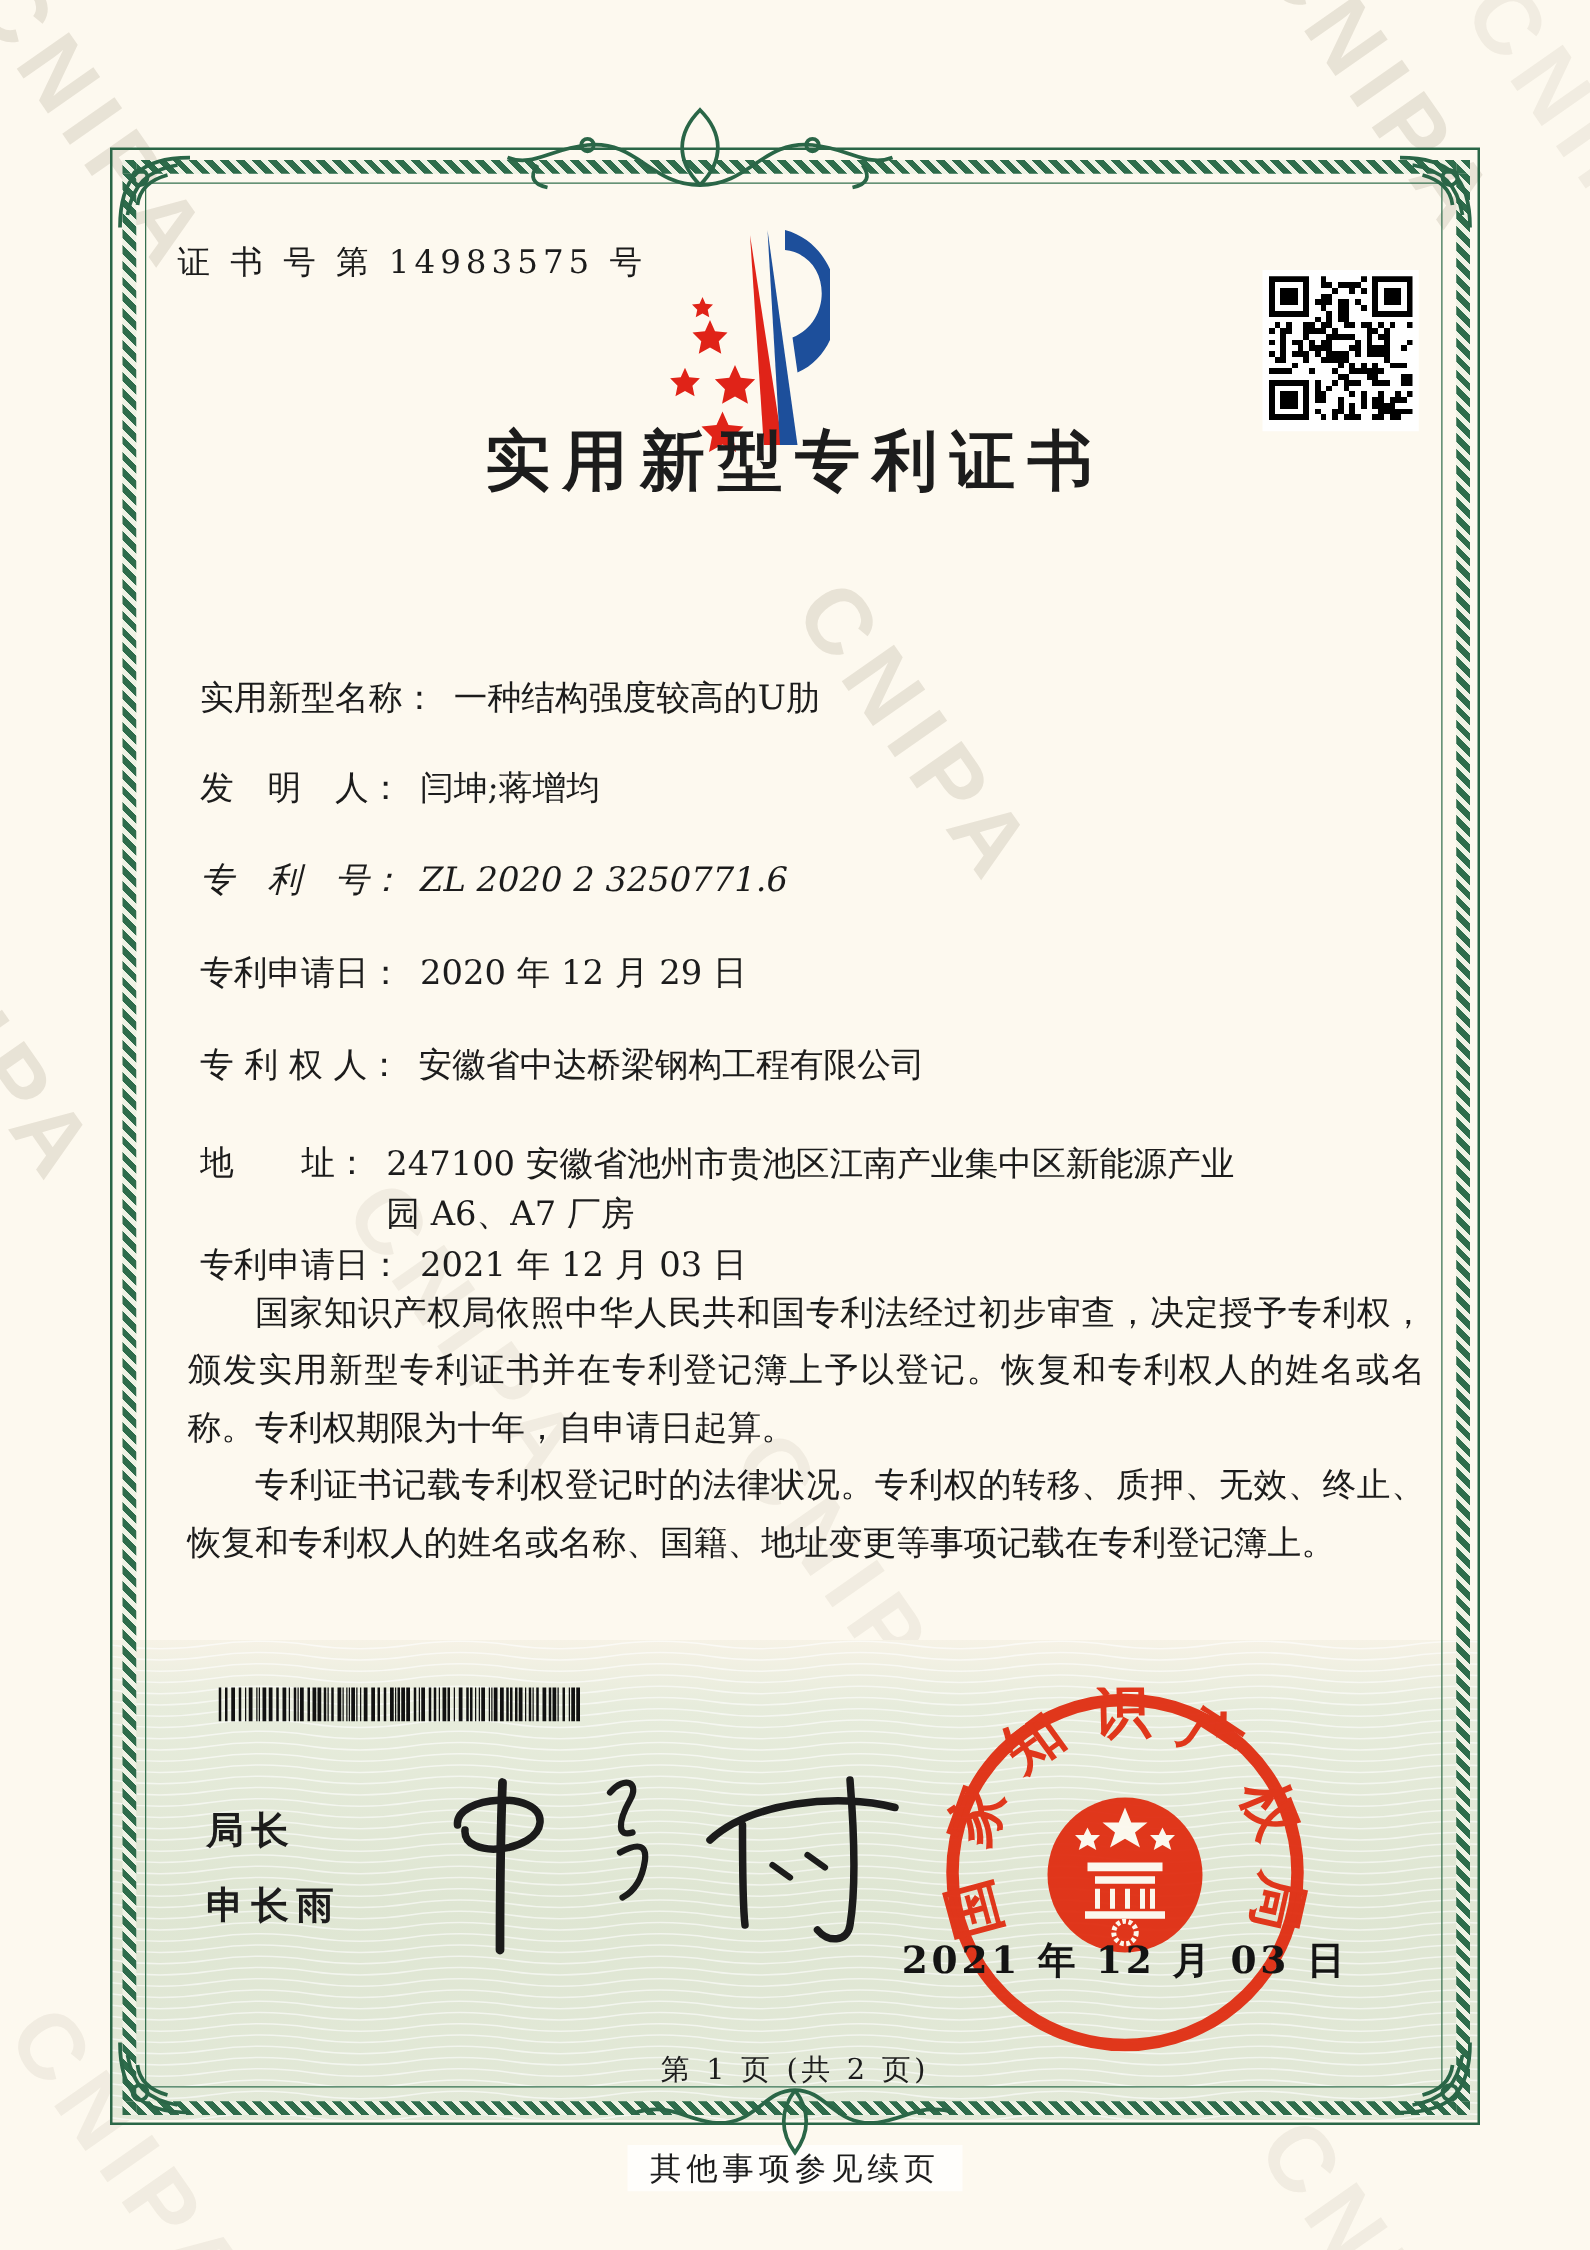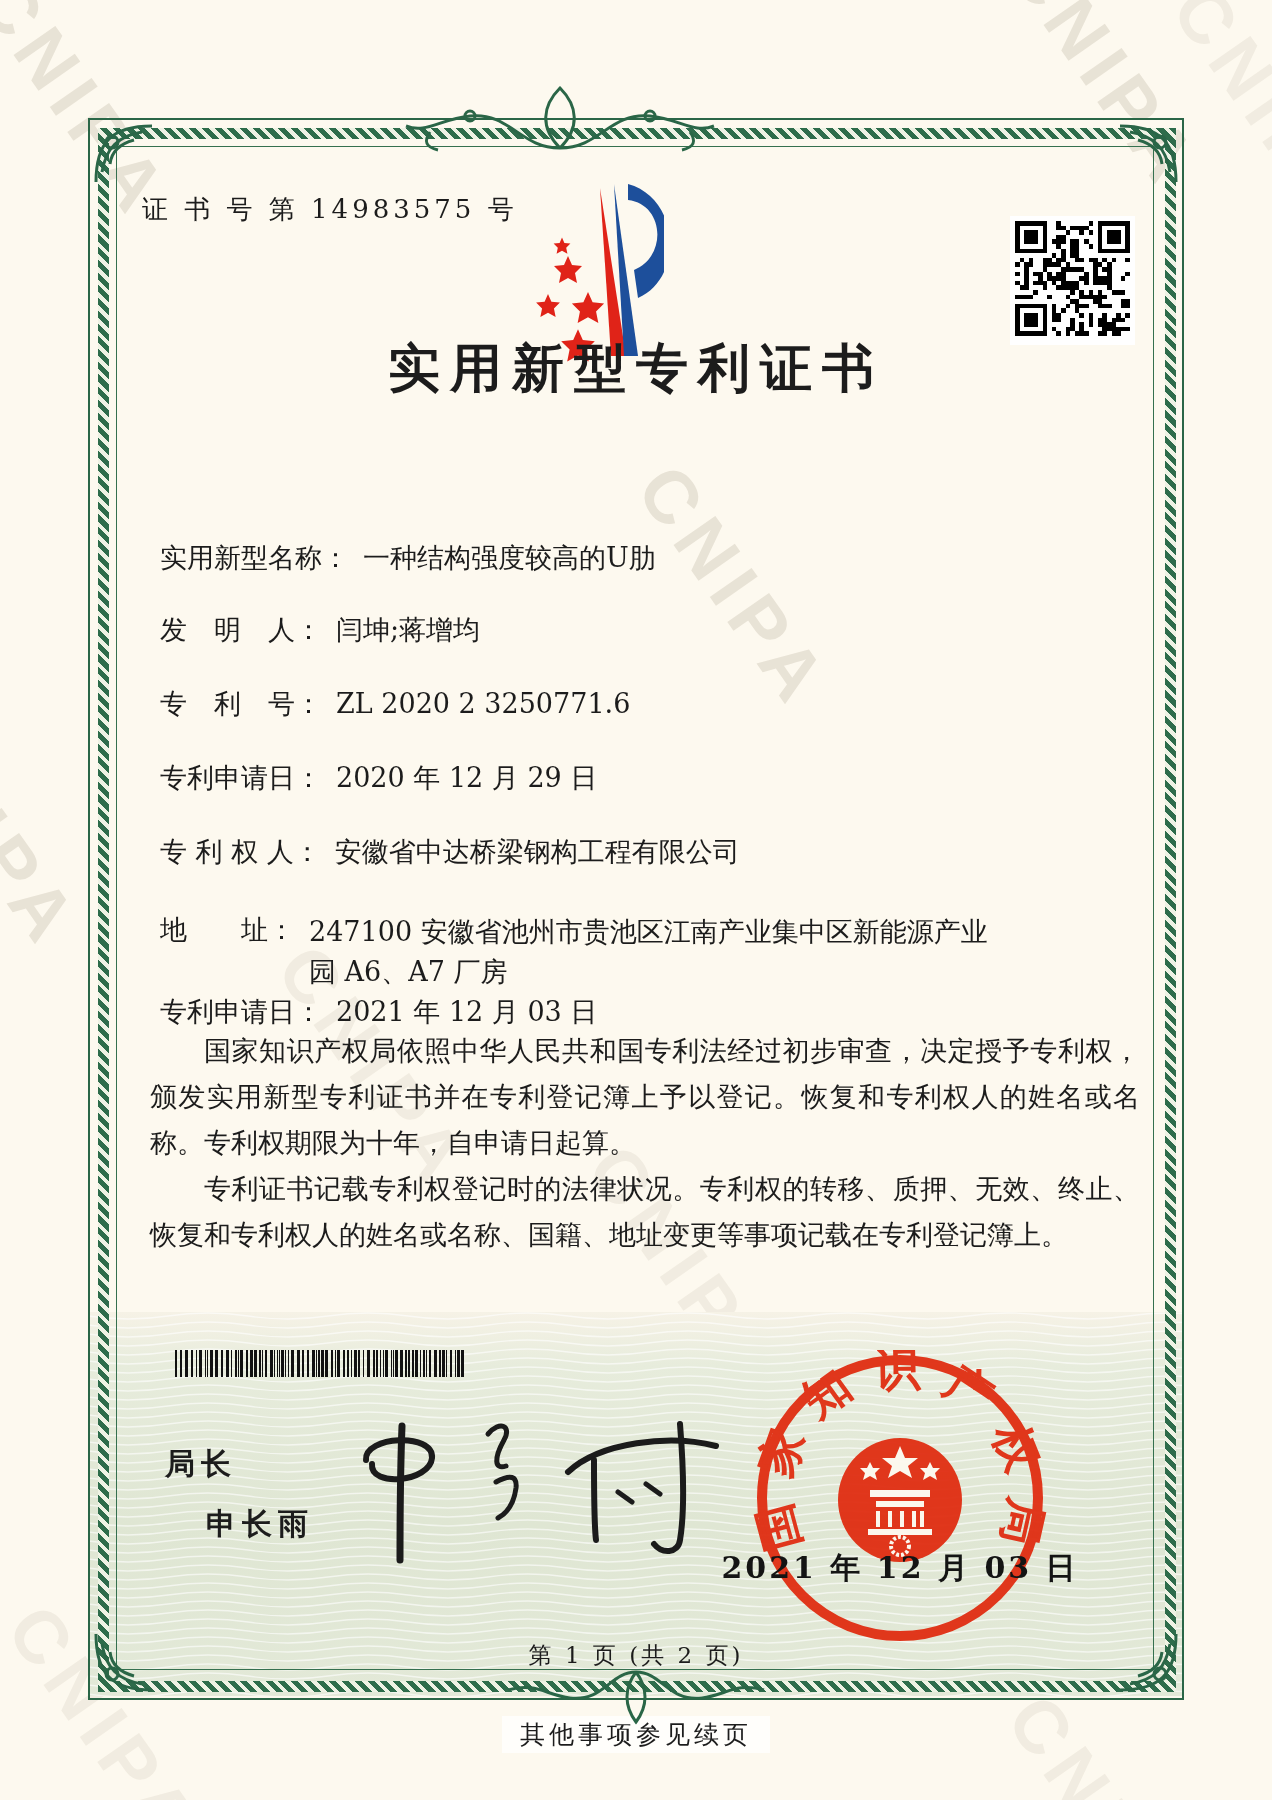--- a/index.html
+++ b/index.html
@@ -52,21 +52,21 @@
   
   .body-par{
     position:absolute;left:150px;width:990px;z-index:3;
     font-size:27px;line-height:46px;text-align:justify;text-indent:2em;
   }
   
   .barcode{left:175px;top:1350px;height:27px;z-index:3;display:flex;align-items:stretch;}
   .barcode div{height:100%;}
   
   .sig-title{left:165px;top:1444px;font-size:30px;letter-spacing:6px;z-index:3;font-weight:600;font-family:"DejaVu Sans","Liberation Sans",sans-serif;}
-  .sig-name{left:165px;top:1504px;font-size:30px;letter-spacing:6px;z-index:3;font-weight:600;font-family:"DejaVu Sans","Liberation Sans",sans-serif;margin-left:41px;}
+  .sig-name{left:165px;top:1504px;font-size:30px;letter-spacing:6px;z-index:3;font-weight:600;font-family:"DejaVu Sans","Liberation Sans",sans-serif;}
   .sig-svg{left:350px;top:1408px;z-index:3;}
   
   .seal{left:752px;top:1350px;z-index:4;}
   .seal-date{
     left:688px;top:1548px;width:424px;text-align:center;z-index:5;
     font-size:30px;font-weight:600;letter-spacing:3px;color:#141414;
   }
   
   .page-num{left:0;top:1640px;width:1272px;text-align:center;font-size:23px;letter-spacing:3px;z-index:5;}
   .footer-note{left:0;top:1718px;width:1272px;text-align:center;font-size:25px;letter-spacing:4px;z-index:3;background:transparent;}
@@ -411,21 +411,21 @@
 </div>
 
 <div class="abs title">实用新型专利证书</div>
 
 <div class="field" style="top:540px;">
   <span class="lab">实用新型名称：</span><span class="val">一种结构强度较高的U肋</span>
 </div>
 <div class="field" style="top:612px;">
   <span class="lab">发　明　人：</span><span class="val">闫坤;蒋增均</span>
 </div>
-<div class="field" style="top:686px;">
+<div class="field" style="top:686px;font-style:italic;">
   <span class="lab">专　利　号：</span><span class="val">ZL 2020 2 3250771.6</span>
 </div>
 <div class="field" style="top:760px;">
   <span class="lab">专利申请日：</span><span class="val">2020 年 12 月 29 日</span>
 </div>
 <div class="field" style="top:834px;">
   <span class="lab">专 利 权 人：</span><span class="val">安徽省中达桥梁钢构工程有限公司</span>
 </div>
 <div class="field" style="top:912px;">
   <span class="lab" style="vertical-align:top;">地　　址：</span><span class="val addr-val">247100 安徽省池州市贵池区江南产业集中区新能源产业园 A6、A7 厂房</span>

